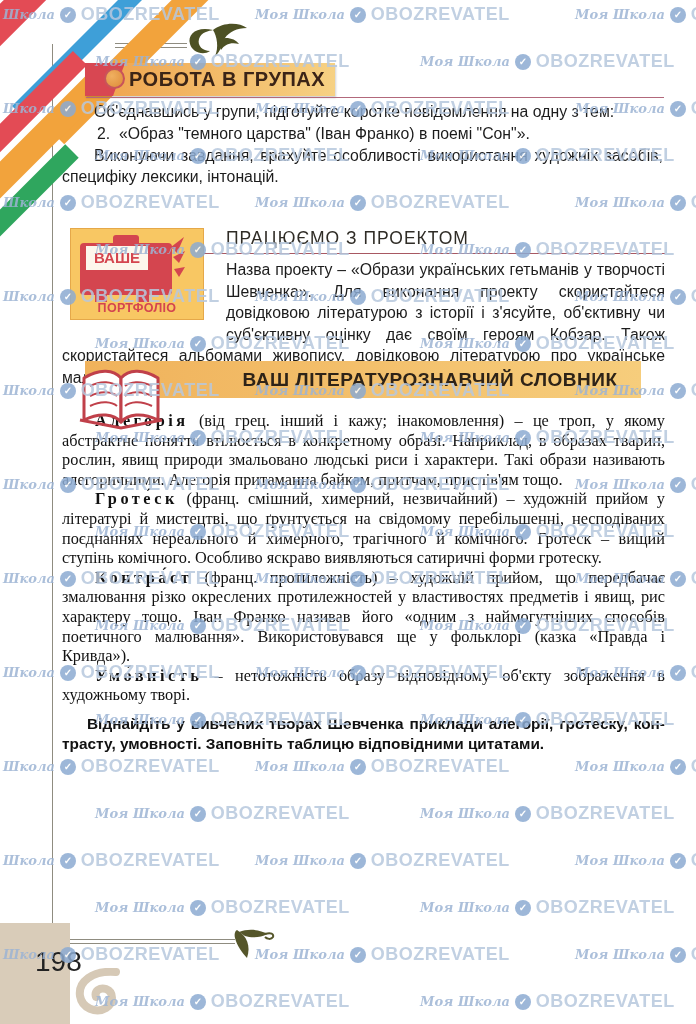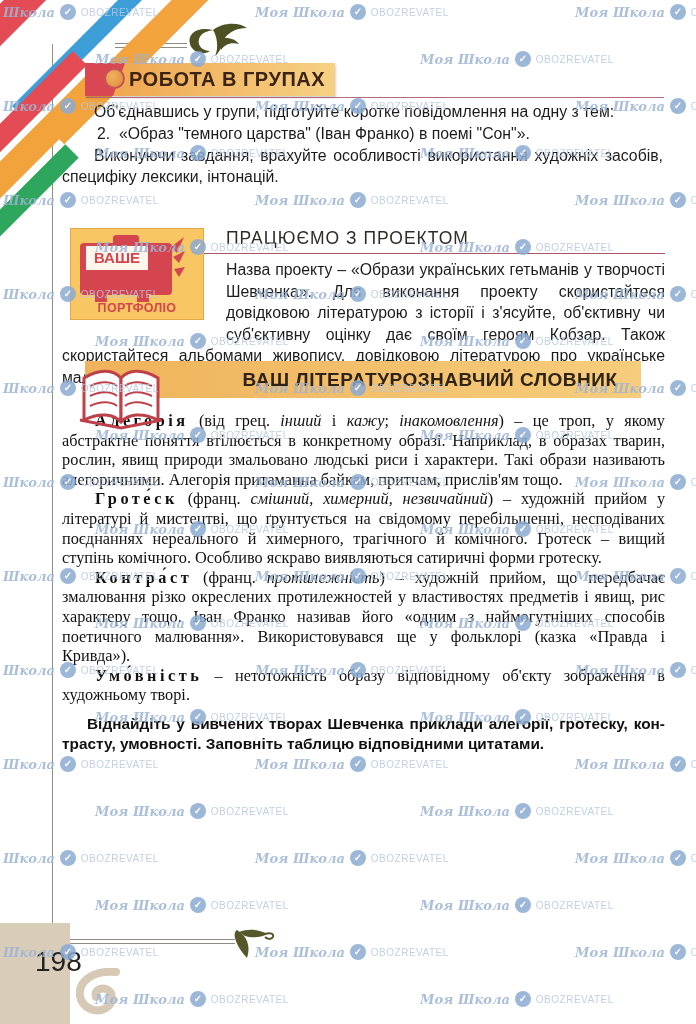--- a/index.html
+++ b/index.html
@@ -6,21 +6,21 @@
   body{font-family:"Liberation Sans",sans-serif;background:#fff;}
   .page{position:relative;width:696px;height:1024px;background:#fff;overflow:hidden;}
 
   
   #watermarks{position:absolute;inset:0;z-index:6;pointer-events:none;}
   .wm{position:absolute;display:flex;align-items:center;gap:5px;opacity:.85;white-space:nowrap;}
   .wm-school{font-family:"DejaVu Serif",serif;font-style:italic;font-weight:bold;
     font-size:13px;color:#9db4d4;}
   .wm-logo{width:16px;height:16px;border-radius:50%;background:#8cabd2;color:#fff;
     font-size:10px;line-height:16px;text-align:center;font-weight:bold;flex:0 0 16px;}
-  .wm-brand{font-size:10px;font-weight:normal;color:#b7c8de;letter-spacing:.5px;}
+  .wm-brand{font-size:18px;font-weight:bold;color:#b7c8de;letter-spacing:.5px;}
 
   
   .stripes{position:absolute;left:0;top:0;z-index:2;}
   .frame-top{position:absolute;left:115px;top:43px;width:72px;height:3px;
     border-top:1px solid #8f8c80;border-bottom:1px solid #8f8c80;z-index:1;}
   .frame-left{position:absolute;left:52px;top:44px;width:1px;height:897px;background:#8f8c80;z-index:1;}
   .frame-bottom{position:absolute;left:52px;top:939px;width:183px;height:3px;
     border-top:1px solid #8f8c80;border-bottom:1px solid #8f8c80;z-index:1;}
 
   
@@ -62,21 +62,21 @@
   
   .dict-banner{position:absolute;left:85px;top:361px;width:556px;height:37px;z-index:3;
     background:linear-gradient(90deg,#f0b25b,#f6cd7c);}
   .dict-banner span{display:block;padding-left:134px;text-align:center;font-size:19px;
     font-weight:600;color:#2e2318;line-height:37px;letter-spacing:.5px;}
   .book-icon{position:absolute;left:70px;top:356px;z-index:4;}
   .dict-flow{left:62px;top:411px;width:603px;}
   .dict-p{margin:0;font-family:"Liberation Serif",serif;font-size:16.3px;line-height:19.6px;
     color:#111;text-align:justify;text-indent:33px;}
   .term{font-weight:bold;letter-spacing:3.5px;}
-  .it{font-style:italic;}
+  .it{}
   .task{margin:9px 0 0 0;font-size:15.4px;line-height:20.5px;font-weight:bold;color:#111;
     text-align:justify;text-indent:25px;}
 
   
   .pgblock{position:absolute;left:0;top:923px;width:70px;height:101px;background:#d9ccb9;z-index:2;}
   .pgnum{position:absolute;left:35px;top:946px;z-index:3;font-size:28px;color:#222;}
   .swirl{position:absolute;left:72px;top:968px;z-index:3;}
   .leaf{position:absolute;left:231px;top:928px;z-index:3;}
 </style>
 </head>

